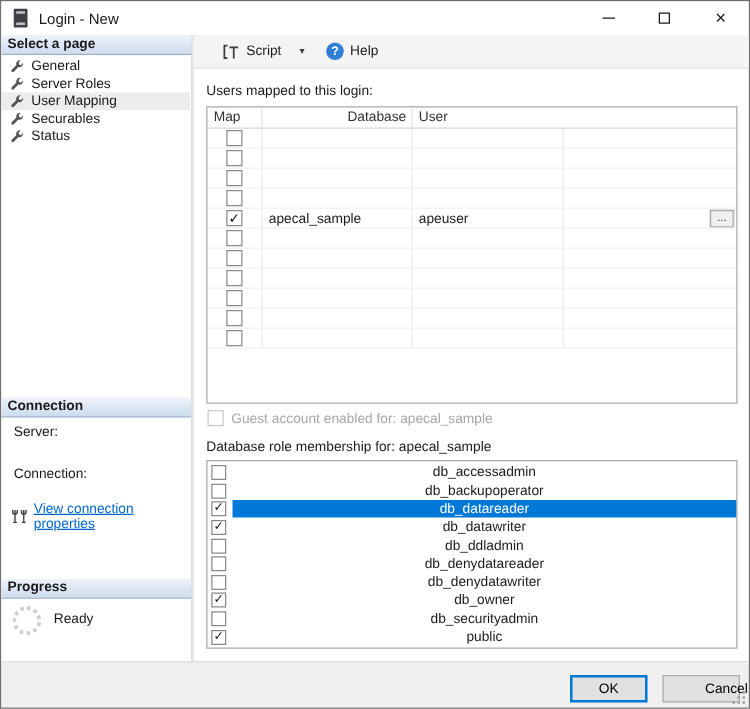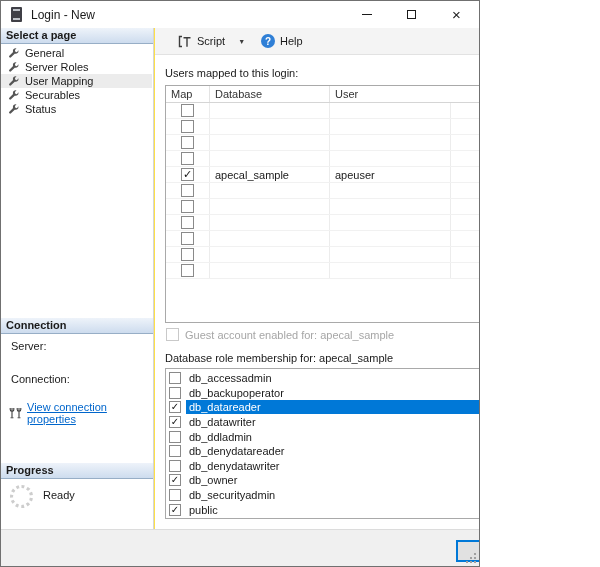--- a/index.html
+++ b/index.html
@@ -1,17 +1,17 @@
 <!DOCTYPE html>
 <html style="--accent: #0078d7;"><head>
 <meta charset="utf-8">
 <style>
   * { margin:0; padding:0; box-sizing:border-box; }
   html,body { width:600px; height:567px; font-family:"Liberation Sans","DejaVu Sans",sans-serif; }
-  .window { position:relative; width:480px; height:567px; background:#fde047; border:1px solid #707070; overflow:hidden; font-size:11px; color:#1a1a1a; }
+  .window { position:relative; width:600px; height:567px; background:#e5e5e5; border:1px solid #707070; overflow:hidden; font-size:11px; color:#1a1a1a; }
 
   
   .titlebar { position:absolute; left:0; top:0; right:0; height:27px; background:#fff; display:flex; align-items:center; }
   .title-icon { margin-left:10px; width:11px; height:15px; background:#3f3f46; border-radius:1px; position:relative; flex:none; }
   .title-icon::before, .title-icon::after { content:""; position:absolute; left:2px; right:2px; height:2px; background:#bfc3c9; }
   .title-icon::before { top:2px; } .title-icon::after { bottom:2px; }
   .title-text { margin-left:9px; font-size:12px; }
   .win-controls { margin-left:auto; display:flex; height:100%; }
   .win-btn { width:45px; height:100%; display:flex; align-items:center; justify-content:center; }
   .glyph-min { width:10px; height:1px; background:#1a1a1a; }
@@ -44,35 +44,35 @@
   .tb-script-label { margin-left:5px; }
   .tb-arrow { font-size:7px; color:#3c3c3c; margin-left:7px; padding:2px; }
   .tb-help { display:flex; align-items:center; margin-left:10px; padding:0 4px; height:22px; }
   .help-badge { width:14px; height:14px; border-radius:50%; background:#2f7fd6; color:#fff; font-weight:bold; font-size:10px; display:flex; align-items:center; justify-content:center; margin-right:5px; }
 
   .users-caption { position:absolute; left:10px; top:39px; }
   .users-table { position:absolute; left:10px; top:57px; width:425px; height:238px; border:1px solid #a9a9a9; background:#fff; overflow:hidden; }
   .t-header { display:flex; height:17px; border-bottom:1px solid #d5d5d5; }
   .t-hcell { padding:2px 4px 0 5px; color:#333; border-right:1px solid #e3e3e3; }
   .t-hcell:last-child { border-right:none; }
-  .c0 { width:44px; flex:none; } .c1 { width:120px; flex:none; } .c2 { width:121px; flex:none; } .c3 { flex:1; }
+  .c0 { width:44px; flex:none; } .c1 { width:120px; flex:none;text-align:right; } .c2 { width:121px; flex:none; } .c3 { flex:1; }
   .t-row { display:flex; height:16px; border-bottom:1px solid #f1f1f1; }
   .t-cell { display:flex; align-items:center; padding-left:5px; border-right:1px solid #ececec; overflow:hidden; }
   .t-cell:last-child { border-right:none; }
   .t-cell.mapc { justify-content:center; padding-left:0; }
   .cb { width:13px; height:13px; background:#fff; border:1px solid #8a8a8a; display:inline-flex; align-items:center; justify-content:center; flex:none; }
   .cb.checked::after { content:"✓"; font-size:11px; font-weight:bold; color:#111; margin-top:-1px; }
   .cb.disabled { border-color:#c9c9c9; }
   .browse-btn { margin-left:auto; margin-right:2px; width:19px; height:14px; border:1px solid #ababab; background:#f0f0f0; font-size:9px; line-height:10px; text-align:center; color:#333; box-shadow:0 0 0 1px #e6e6e6; }
 
   .guest-row { position:absolute; left:11px; top:300px; display:flex; align-items:center; }
   .guest-label { margin-left:6px; color:#a6a6a6; }
   .roles-caption { position:absolute; left:10px; top:324px; }
   .roles-list { position:absolute; left:10px; top:340px; width:425px; height:151px; border:1px solid #a9a9a9; background:#fff; padding-top:2px; }
-  .role-item { display:flex; align-items:center; height:14.6px; padding-left:3px; }
+  .role-item { display:flex; align-items:center; height:14.6px; padding-left:3px;text-align:center; }
   .role-cb { width:12px; height:12px; margin-right:5px; }
   .role-cb.checked::after { font-size:10px; }
   .role-label { flex:1; line-height:14px; padding:0 3px; }
   .role-item.selected .role-label { background:var(--accent,#0078d7); color:#fff; }
 
   
   .footer { position:absolute; left:0; right:0; bottom:0; height:37px; background:#f0f0f0; border-top:1px solid #dcdcdc; }
   .btn { position:absolute; top:10px; width:62px; height:22px; background:#e1e1e1; border:1px solid #adadad; font-size:11px; text-align:center; line-height:19px; font-family:inherit; }
   .btn-ok { left:455px; border:2px solid var(--accent,#0078d7); line-height:17px; }
   .btn-cancel { left:529px;padding-left:33px; }

